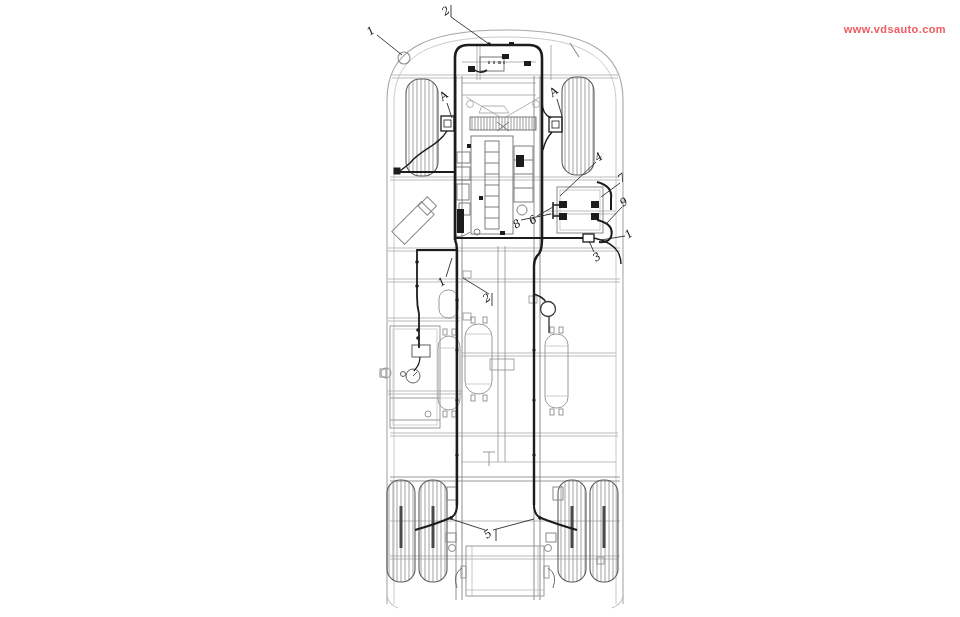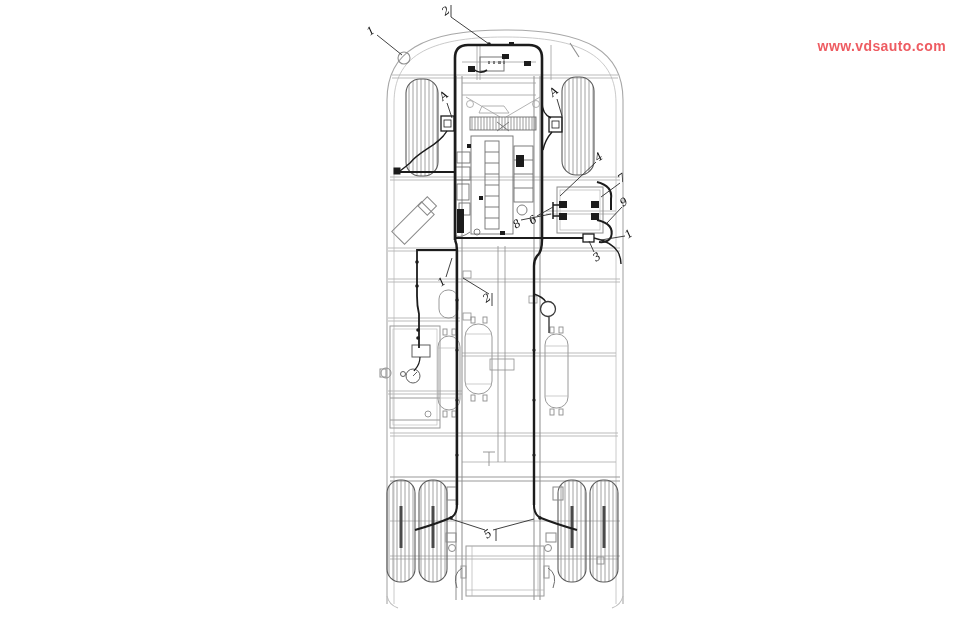--- a/index.html
+++ b/index.html
@@ -3,22 +3,22 @@
 <meta charset="utf-8">
 <style>
   html,body{margin:0;padding:0;background:#ffffff;}
   .stage{position:relative;width:960px;height:617px;background:#ffffff;overflow:hidden;
          font-family:"Liberation Sans",sans-serif;}
   .diagram-svg{position:absolute;left:0;top:0;}
   .logo{position:absolute;top:18px;right:14px;text-align:center;}
   .logo-mark{font-family:"Liberation Sans",sans-serif;font-weight:bold;font-style:italic;
              font-size:50px;line-height:0.88;letter-spacing:2px;}
   .logo-mark sup{font-size:13px;font-style:normal;vertical-align:28px;letter-spacing:0;}
-  .logo-url{font-family:"Liberation Sans",sans-serif;font-weight:bold;font-size:14px;
-            letter-spacing:0.4px;margin-top:20px;}
+  .logo-url{font-family:"Liberation Sans",sans-serif;font-weight:bold;font-size:11px;
+            letter-spacing:0.4px;margin-top:5px;}
 </style>
 </head>
 <body>
 
 <div class="stage">
 
 <svg class="diagram-svg" width="960" height="617" viewBox="0 0 960 617">
   <defs>
     <pattern id="vh" width="4" height="4" patternUnits="userSpaceOnUse">
       <path d="M1,0 V4" stroke="#8a8a8a" stroke-width="0.8"></path>

